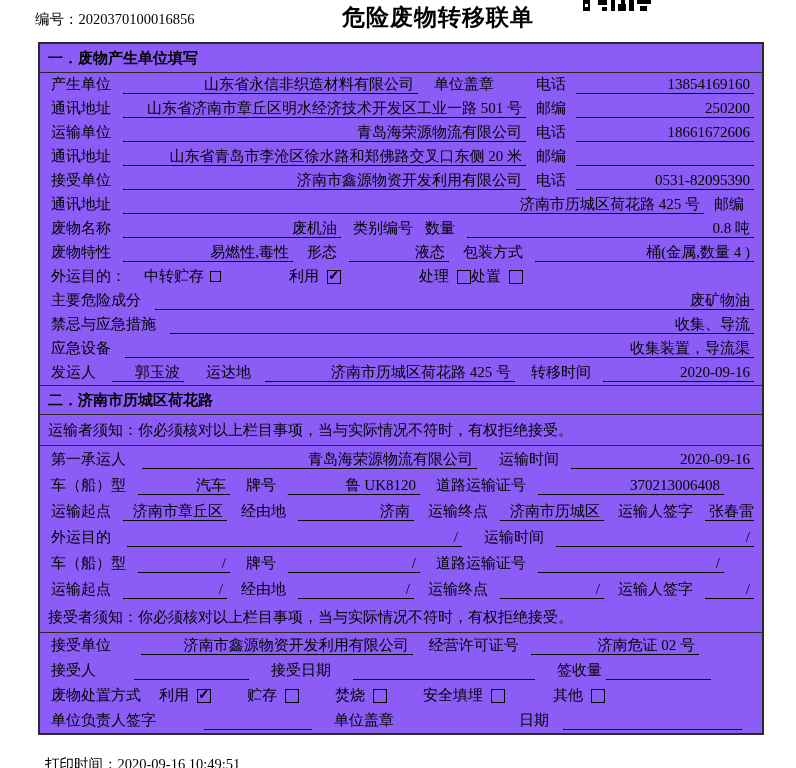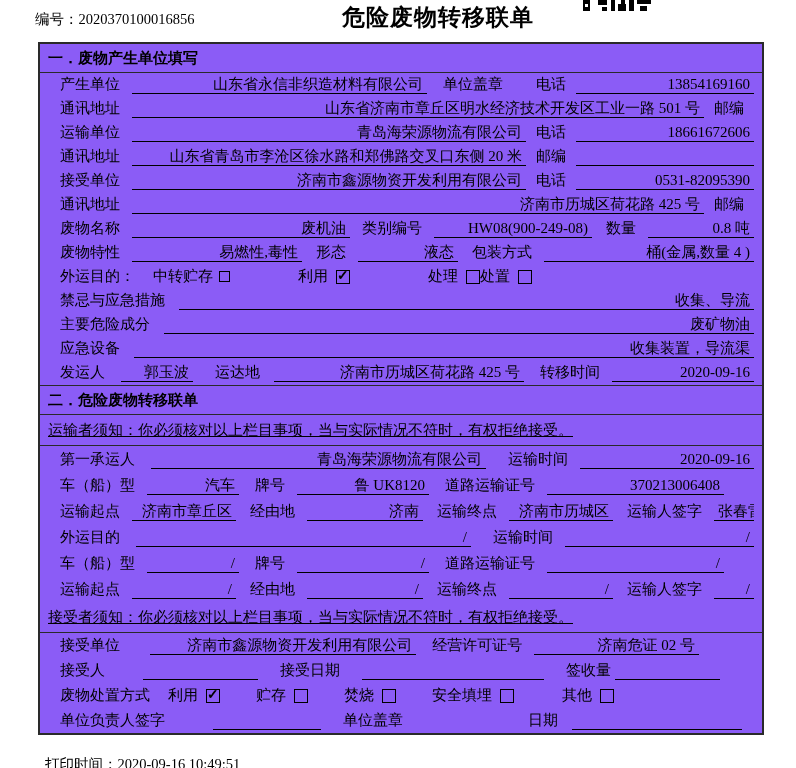--- a/index.html
+++ b/index.html
@@ -9,22 +9,22 @@
     font-size:15px;position:relative;overflow:hidden;
   }
   .page-header{position:relative;height:42px;}
   .serial{position:absolute;left:35px;top:10px;font-size:14.5px;white-space:nowrap;}
   .page-title{position:absolute;left:80px;right:0;top:2px;margin:0;text-align:center;
     font-size:23px;font-weight:700;letter-spacing:1px;}
   .qr{position:absolute;left:583px;top:0;}
   .form-box{margin-left:38px;width:722px;border:2px solid #2a2a2a;background:#8b5cf6;}
   .sec-head{font-weight:700;font-size:15px;padding:5px 8px 4px 8px;border-bottom:1px solid #2a2a2a;}
   .sec-head.bt{border-top:1px solid #2a2a2a;}
-  .notice{padding:6px 8px 5px 8px;border-bottom:1px solid #2a2a2a;text-decoration:underline;}
-  .row{display:flex;align-items:flex-end;padding:0 8px 3px 20px;box-sizing:border-box;}
+  .notice{padding:6px 8px 5px 8px;border-bottom:1px solid #2a2a2a;}
+  .row{display:flex;align-items:flex-end;padding:0 8px 3px 11px;box-sizing:border-box;}
   .s1 .row{height:24px;}
   .s2 .row{height:26px;}
   .s3 .row{height:25px;}
   .lbl{white-space:nowrap;margin-right:12px;}
   .val{border-bottom:1px solid #000;padding:0 4px;white-space:nowrap;min-height:18px;
     box-sizing:border-box;line-height:18px;overflow:hidden;text-align:right;}
   .fill{flex:1;}
   .ctr{}
   .opt{display:inline-flex;align-items:center;white-space:nowrap;}
   .cb{width:12px;height:12px;border:1px solid #000;display:inline-block;margin-left:8px;
@@ -67,20 +67,21 @@
       <span class="val" style="width:295px">山东省永信非织造材料有限公司</span>
       <span class="lbl" style="margin-left:16px;margin-right:0">单位盖章</span>
       <span class="lbl" style="margin-left:auto;margin-right:10px">电话</span>
       <span class="val" style="width:178px">13854169160</span>
     </div>
 
     <div class="row">
       <span class="lbl">通讯地址</span>
       <span class="val fill" style="margin-right:10px">山东省济南市章丘区明水经济技术开发区工业一路 501 号</span>
       <span class="lbl" style="margin-right:10px">邮编</span>
+      <span class="val" style="width:178px">250200</span>
     </div>
 
     <div class="row">
       <span class="lbl">运输单位</span>
       <span class="val fill" style="margin-right:10px">青岛海荣源物流有限公司</span>
       <span class="lbl" style="margin-right:10px">电话</span>
       <span class="val" style="width:178px">18661672606</span>
     </div>
 
     <div class="row">
@@ -100,21 +101,20 @@
     <div class="row">
       <span class="lbl">通讯地址</span>
       <span class="val fill" style="margin-right:10px">济南市历城区荷花路 425 号</span>
       <span class="lbl" style="margin-right:10px">邮编</span>
     </div>
 
     <div class="row">
       <span class="lbl">废物名称</span>
       <span class="val" style="width:218px;margin-right:12px">废机油</span>
       <span class="lbl">类别编号</span>
-      <span class="val" style="width:158px;margin-right:14px">HW08(900-249-08)</span>
       <span class="lbl">数量</span>
       <span class="val fill">0.8 吨</span>
     </div>
 
     <div class="row">
       <span class="lbl">废物特性</span>
       <span class="val" style="width:170px;margin-right:14px">易燃性,毒性</span>
       <span class="lbl">形态</span>
       <span class="val" style="width:100px;margin-right:14px">液态</span>
       <span class="lbl">包装方式</span>
@@ -135,46 +135,46 @@
         <span>处理</span>
         <span class="cb"></span>
       </span>
       <span class="opt" style="">
         <span>处置</span>
         <span class="cb"></span>
       </span>
     </div>
 
     <div class="row">
+      <span class="lbl" style="margin-right:14px">主要危险成分</span>
+      <span class="val fill">废矿物油</span>
+    </div>
+
+    <div class="row">
       <span class="lbl" style="margin-right:14px">禁忌与应急措施</span>
       <span class="val fill">收集、导流</span>
-    </div>
-
-    <div class="row">
-      <span class="lbl" style="margin-right:14px">主要危险成分</span>
-      <span class="val fill">废矿物油</span>
     </div>
 
     <div class="row">
       <span class="lbl" style="margin-right:14px">应急设备</span>
       <span class="val fill">收集装置，导流渠</span>
     </div>
 
     <div class="row">
       <span class="lbl" style="margin-right:16px">发运人</span>
       <span class="val ctr" style="width:72px;margin-right:22px">郭玉波</span>
       <span class="lbl" style="margin-right:14px">运达地</span>
       <span class="val" style="width:250px;margin-right:16px">济南市历城区荷花路 425 号</span>
       <span class="lbl">转移时间</span>
       <span class="val fill">2020-09-16</span>
     </div>
   </div>
 
   <div class="s2">
-    <div class="sec-head bt">二．危险废物转移联单</div>
+    <div class="sec-head bt">二．济南市历城区荷花路</div>
     <div class="notice">运输者须知：你必须核对以上栏目事项，当与实际情况不符时，有权拒绝接受。</div>
 
     <div class="row">
       <span class="lbl" style="margin-right:16px">第一承运人</span>
       <span class="val" style="width:335px;margin-right:22px">青岛海荣源物流有限公司</span>
       <span class="lbl">运输时间</span>
       <span class="val fill">2020-09-16</span>
     </div>
 
     <div class="row">

